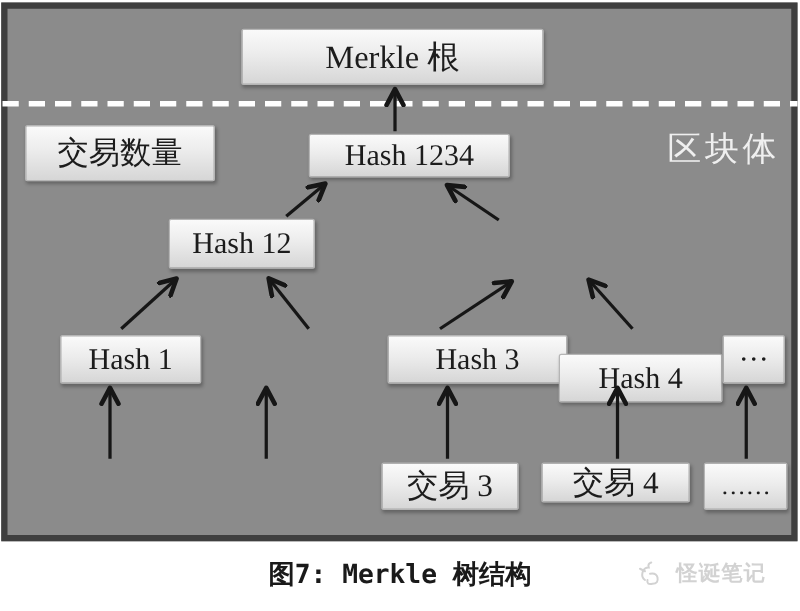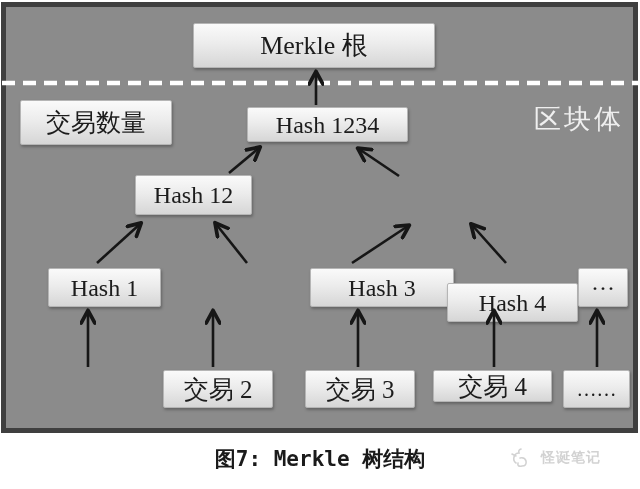--- a/index.html
+++ b/index.html
@@ -29,21 +29,21 @@
   #arrows{position:absolute;left:0;top:0;width:640px;height:489px;pointer-events:none;}
   #caption{
     position:absolute;left:0;top:445px;width:640px;text-align:center;
     font-family:"DejaVu Sans Mono","Liberation Mono",monospace;
     font-size:21px;font-weight:bold;color:#1a1a1a;
   }
   #caption span{border-bottom:2px solid #1a1a1a;padding:0 4px 19px 4px;}
   #watermark{
     position:absolute;left:510px;top:447px;display:flex;align-items:center;gap:5px;
     color:#d2d2d2;font-family:"Liberation Sans","DejaVu Sans",sans-serif;
-    font-size:14px;font-weight:bold;letter-spacing:1px;
+    font-size:17px;font-weight:bold;letter-spacing:1px;
   }
 </style>
 </head>
 <body>
 
 <div id="stage">
 
   <div id="panel"></div>
 
   <div class="node big" style="left:193px;top:23px;width:242px;height:45px;">Merkle 根</div>
@@ -54,21 +54,20 @@
 
   <div id="block-body-label">区块体</div>
 
   <div class="node" style="left:135px;top:175px;width:117px;height:40px;">Hash 12</div>
 
   <div class="node" style="left:48px;top:268px;width:113px;height:39px;">Hash 1</div>
   <div class="node" style="left:310px;top:268px;width:144px;height:39px;">Hash 3</div>
   <div class="node" style="left:447px;top:268px;width:131px;height:39px;margin-top:15px;">Hash 4</div>
   <div class="node" style="left:578px;top:268px;width:50px;height:39px;">···</div>
 
-  <div class="node cjk" style="left:163px;top:370px;width:110px;height:38px;">交易 2</div>
   <div class="node cjk" style="left:305px;top:370px;width:110px;height:38px;">交易 3</div>
   <div class="node cjk" style="left:433px;top:370px;width:119px;height:32px;">交易 4</div>
   <div class="node" style="left:563px;top:370px;width:67px;height:38px;font-size:20px;">……</div>
 
   <svg id="arrows" viewBox="0 0 640 489" xmlns="http://www.w3.org/2000/svg">
     <defs>
       <marker id="ah" viewBox="0 0 10 10" refX="7.5" refY="5" markerWidth="6.5" markerHeight="6.5" orient="auto-start-reverse">
         <path d="M1,1 L8.5,5 L1,9" fill="none" stroke="#161616" stroke-width="2.2" stroke-linecap="round" stroke-linejoin="round"></path>
       </marker>
     </defs>

